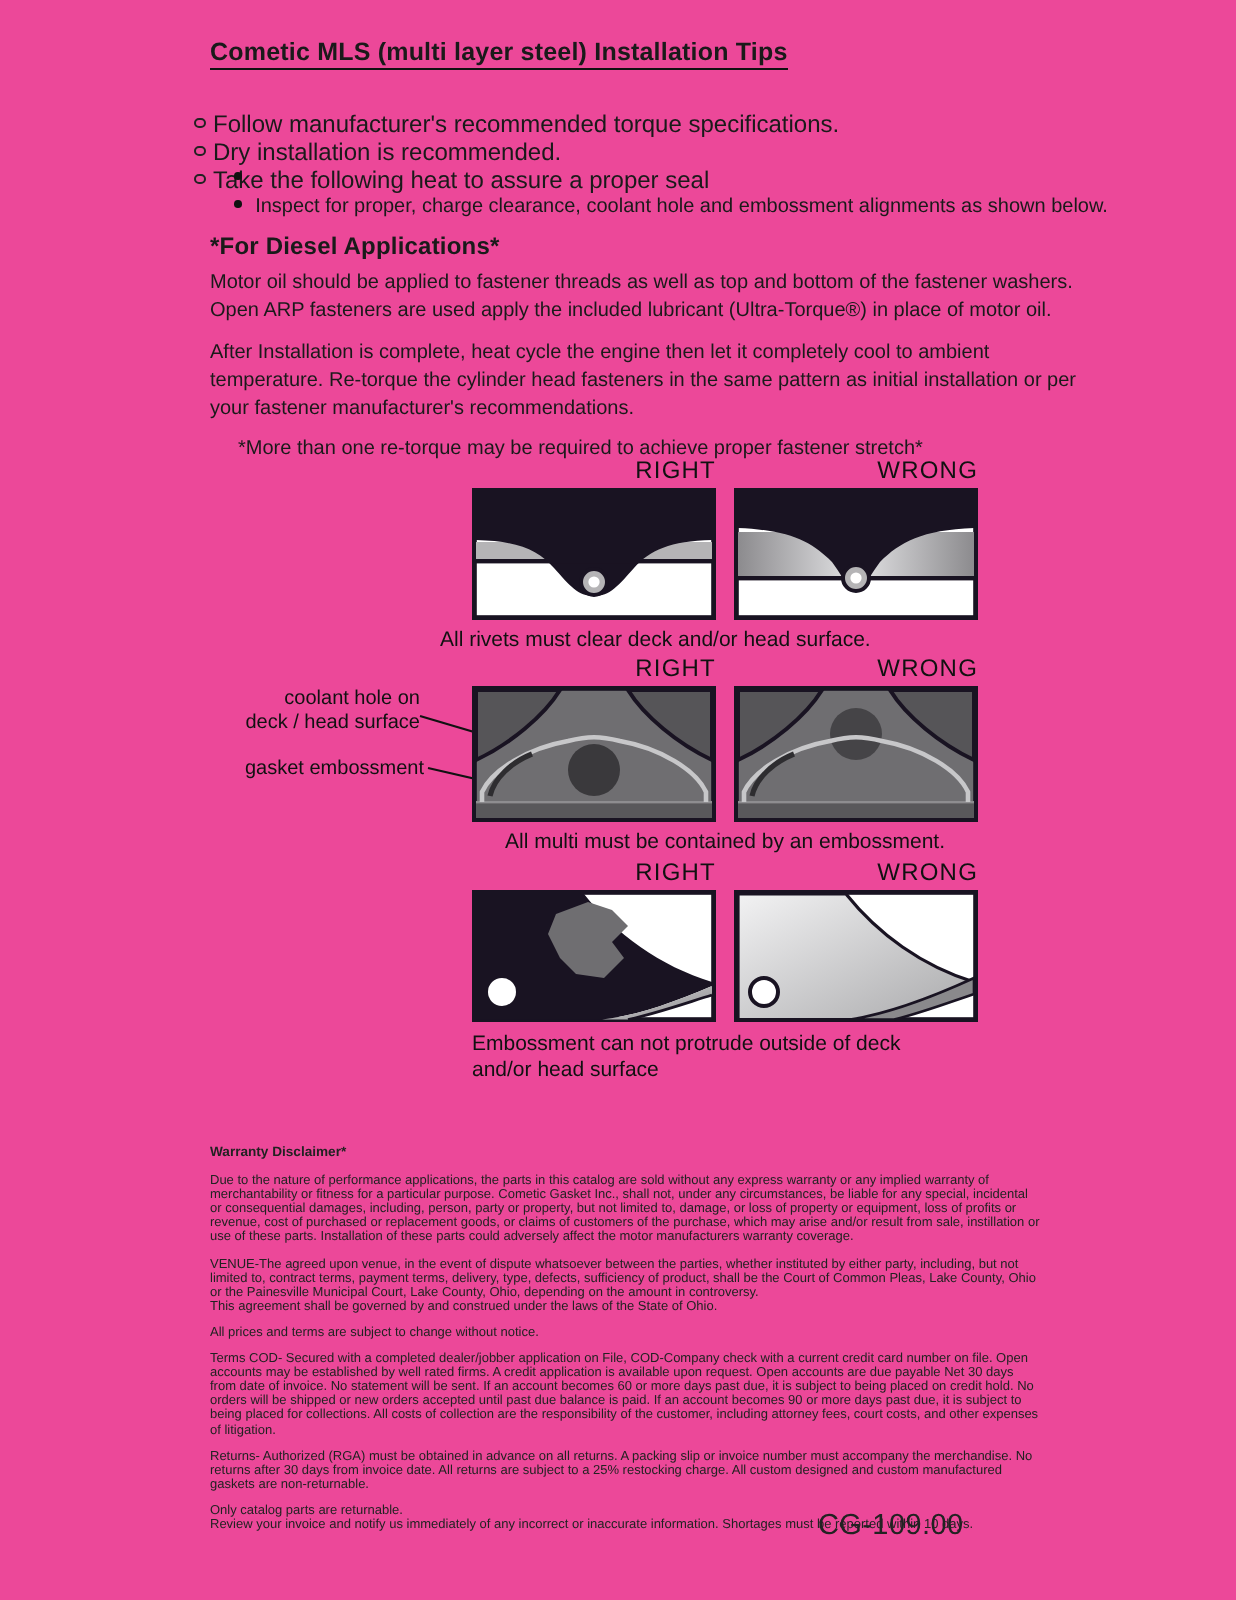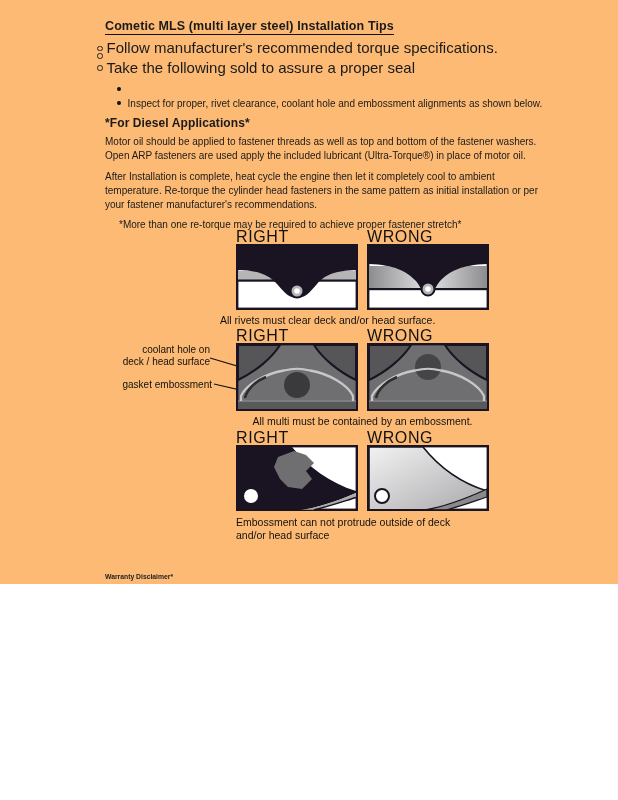--- a/index.html
+++ b/index.html
@@ -1,35 +1,35 @@
 <!DOCTYPE html>
 <html><head>
 <meta charset="utf-8">
 <style>
   html,body{margin:0;padding:0;background:#fff;}
   .page{
-    position:relative;width:618px;height:584px;background:#fdba74;
+    position:relative;width:618px;height:800px;background:#ec4899;
     font-family:"Liberation Sans","DejaVu Sans",sans-serif;color:#1a1a1a;overflow:hidden;
   }
   .abs{position:absolute;}
   .title{
     left:105px;top:19px;font-size:12.5px;font-weight:bold;
     border-bottom:1.6px solid #111;padding-bottom:1px;letter-spacing:.1px;white-space:nowrap;
   }
-  .tips{left:97px;top:41px;font-size:15px;line-height:14px;text-align:center;}
+  .tips{left:97px;top:55px;font-size:12px;line-height:14px;text-align:center;}
   .tips .row{display:flex;align-items:baseline;}
   .b1{width:3.5px;height:3.5px;border:1px solid #222;border-radius:50%;display:inline-block;margin-right:4px;position:relative;top:-2px;flex:none;}
   .subtips{left:117px;top:83px;font-size:10px;line-height:14px;}
   .b2{width:3.8px;height:3.8px;background:#111;border-radius:50%;display:inline-block;margin-right:4px;position:relative;top:-2px;flex:none;}
   .diesel-h{left:105px;top:116px;font-size:12px;font-weight:bold;letter-spacing:.1px;}
   .para{left:105px;width:442px;font-size:10px;line-height:14px;}
   .p1{top:135px;}
   .p2{top:170px;}
   .p3{top:218px;margin-left:14px;}
-  .hdr{font-size:16px;letter-spacing:.6px;text-align:left;width:122px;color:#111;}
+  .hdr{font-size:12px;letter-spacing:.6px;text-align:right;width:122px;color:#111;}
   .panel{width:122px;height:66px;}
   .panel2{width:122px;height:68px;}
   .cap{font-size:10.5px;line-height:12.5px;color:#111;}
   .lbl{font-size:10px;line-height:11.5px;text-align:right;color:#111;}
   .disc{left:105px;top:573px;width:416px;font-size:6.5px;line-height:7.1px;color:#222;}
   .disc .dh{font-weight:bold;font-size:6.8px;margin:0 0 7px 0;}
   .disc p{margin:0 0 6px 0;}
   .disc p.tight{margin:0;}
   .pgnum{left:387px;top:755px;font-size:14.5px;letter-spacing:.2px;color:#222;margin-left:22px;}
   svg{display:block;}
@@ -41,34 +41,35 @@
 
   <div class="abs title">Cometic MLS (multi layer steel) Installation Tips</div>
 
   <div class="abs tips">
     <div class="row">
       <span class="b1"></span>
       <span>Follow manufacturer's recommended torque specifications.</span>
     </div>
     <div class="row">
       <span class="b1"></span>
+      <span>Dry installation is recommended.</span>
     </div>
     <div class="row">
       <span class="b1"></span>
-      <span>Take the following sold to assure a proper seal</span>
+      <span>Take the following heat to assure a proper seal</span>
     </div>
   </div>
 
   <div class="abs subtips">
     <div class="row">
       <span class="b2"></span>
     </div>
     <div class="row">
       <span class="b2"></span>
-      <span>Inspect for proper, rivet clearance, coolant hole and embossment alignments as shown below.</span>
+      <span>Inspect for proper, charge clearance, coolant hole and embossment alignments as shown below.</span>
     </div>
   </div>
 
   <div class="abs diesel-h">*For Diesel Applications*</div>
   <div class="abs para p1">Motor oil should be applied to fastener threads as well as top and bottom of the fastener washers. Open ARP fasteners are used apply the included lubricant (Ultra-Torque®) in place of motor oil.</div>
   <div class="abs para p2">After Installation is complete, heat cycle the engine then let it completely cool to ambient temperature. Re-torque the cylinder head fasteners in the same pattern as initial installation or per your fastener manufacturer's recommendations.</div>
   <div class="abs para p3">*More than one re-torque may be required to achieve proper fastener stretch*</div>
 
   <div class="abs hdr" style="left:236px;top:228px;">RIGHT</div>
   <div class="abs hdr" style="left:367px;top:228px;">WRONG</div>

